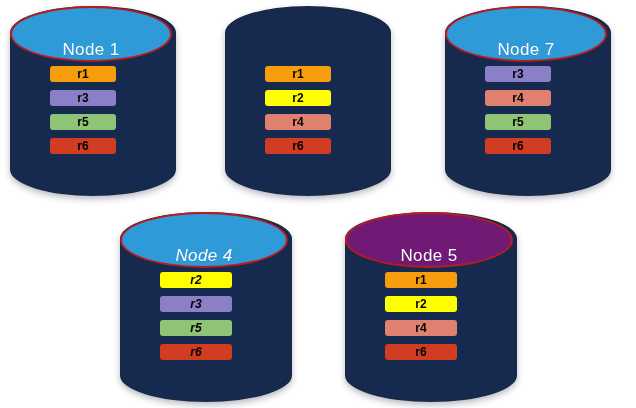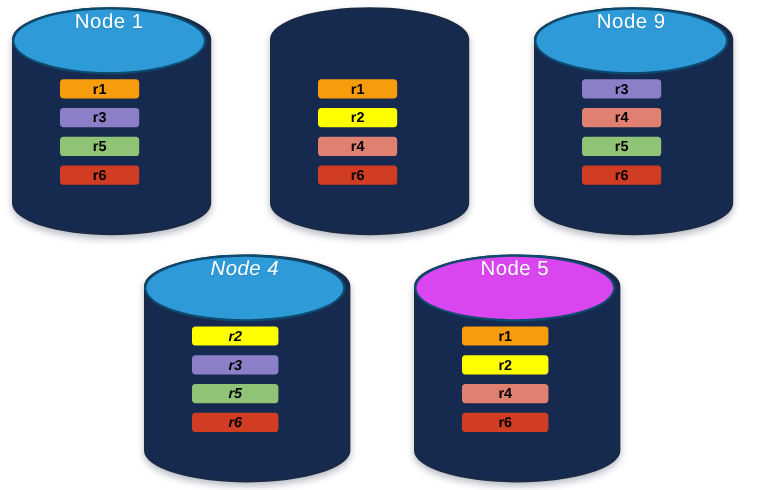--- a/index.html
+++ b/index.html
@@ -40,25 +40,25 @@
     box-shadow: 0 3px 6px rgba(20,30,60,0.30);
   }
 
   .cyl-top {
     position: absolute;
     left: 0;
     top: 0;
     width: 100%;
     height: 56px;
     background: #2f9ad8;
-    border: 2px solid #0c4a6e;
+    border: 2px solid #b91c1c;
     border-radius: 50%;
     box-sizing: border-box;
     display: flex;
-    align-items: flex-start;
+    align-items: flex-end;
     justify-content: center;
   }
 
   .node-label {
     color: #ffffff;
     font-size: 17px;
     font-weight: 400;
     letter-spacing: 0.4px;
     white-space: nowrap;
     text-shadow: 0 1px 1px rgba(0,0,0,0.12);
@@ -110,21 +110,21 @@
       <div class="replicas">
         <div class="replica" style="background: rgb(247, 157, 12);">r1</div>
         <div class="replica" style="background: rgb(255, 255, 0);">r2</div>
         <div class="replica" style="background: rgb(224, 128, 112);">r4</div>
         <div class="replica" style="background: rgb(209, 61, 34);">r6</div>
       </div>
     </div>
     <div class="node" style="left: 445px; top: 6px; width: 162px; height: 186px;">
       <div class="cyl-body" style="background: rgb(22, 41, 79);"></div>
       <div class="cyl-top" style="background: rgb(47, 154, 216);">
-        <div class="node-label">Node  9</div>
+        <div class="node-label">Node  7</div>
       </div>
       <div class="replicas">
         <div class="replica" style="background: rgb(139, 128, 200);">r3</div>
         <div class="replica" style="background: rgb(224, 128, 112);">r4</div>
         <div class="replica" style="background: rgb(143, 196, 119);">r5</div>
         <div class="replica" style="background: rgb(209, 61, 34);">r6</div>
       </div>
     </div>
     <div class="node" style="left: 120px; top: 212px; width: 168px; height: 186px; font-style: italic;">
       <div class="cyl-body" style="background: rgb(22, 41, 79);"></div>
@@ -133,21 +133,21 @@
       </div>
       <div class="replicas">
         <div class="replica" style="background: rgb(255, 255, 0);">r2</div>
         <div class="replica" style="background: rgb(139, 128, 200);">r3</div>
         <div class="replica" style="background: rgb(143, 196, 119);">r5</div>
         <div class="replica" style="background: rgb(209, 61, 34);">r6</div>
       </div>
     </div>
     <div class="node" style="left: 345px; top: 212px; width: 168px; height: 186px;">
       <div class="cyl-body" style="background: rgb(22, 41, 79);"></div>
-      <div class="cyl-top" style="background: #d946ef;">
+      <div class="cyl-top" style="background: #701a75;">
         <div class="node-label">Node  5</div>
       </div>
       <div class="replicas">
         <div class="replica" style="background: rgb(247, 157, 12);">r1</div>
         <div class="replica" style="background: rgb(255, 255, 0);">r2</div>
         <div class="replica" style="background: rgb(224, 128, 112);">r4</div>
         <div class="replica" style="background: rgb(209, 61, 34);">r6</div>
       </div>
     </div>
   </div>

